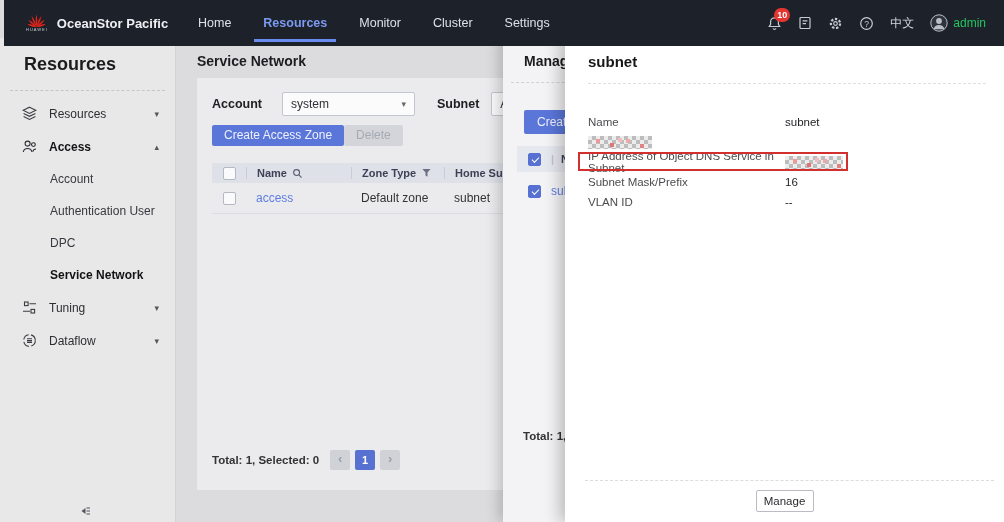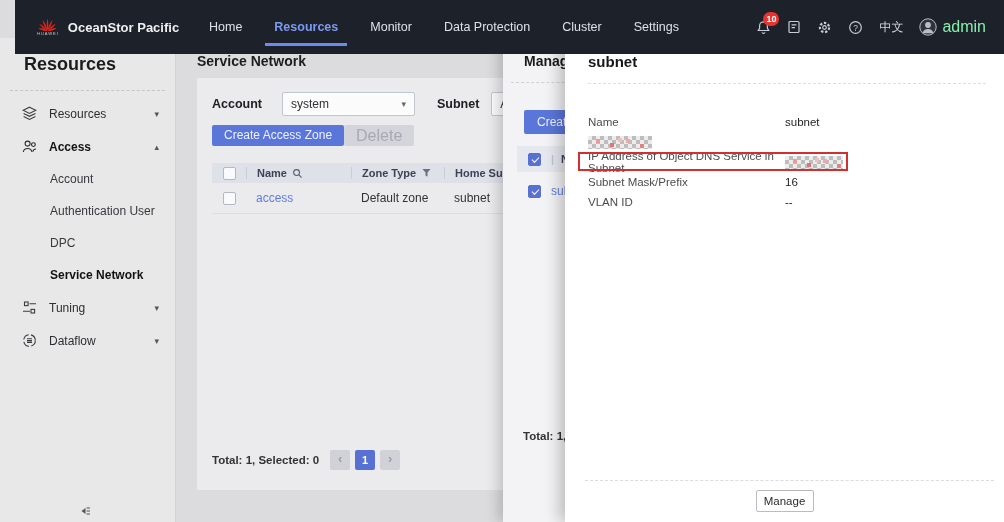--- a/index.html
+++ b/index.html
@@ -1,36 +1,36 @@
 <!DOCTYPE html>
 <html><head>
 <meta charset="utf-8">
 <style>
   * { margin:0; padding:0; box-sizing:border-box; }
   body { font-family:"Liberation Sans", sans-serif; }
   .screen { position:relative; width:1004px; height:522px; overflow:hidden; background:#dcdcdf; }
 
   
-  .navbar { position:absolute; top:0; left:15px; right:0; height:54px; background:#1d212a;
+  .navbar { position:absolute; top:0; left:4px; right:0; height:46px; background:#1d212a;
             display:flex; align-items:center; z-index:50; }
   .brand { display:flex; align-items:center; gap:9px; margin-left:22px; min-width:158px; }
   .logo-wrap { display:flex; flex-direction:column; align-items:center; line-height:1; }
   .logo-sub { font-size:4px; color:#c8ccd4; letter-spacing:1px; margin-top:1px; }
   .brand-name { font-size:13px; font-weight:600; color:#eef0f3; }
   .nav-items { display:flex; gap:32px; margin-left:14px; height:38px; }
   .nav-item { position:relative; font-size:12.5px; color:#dde1e8; line-height:38px; cursor:pointer; white-space:nowrap; }
   .nav-item.active { color:#7b9af0; font-weight:600; }
   .nav-item.active::after { content:""; position:absolute; left:-9px; right:-9px; bottom:0; height:3px; background:#6a8bef; }
   .nav-right { margin-left:auto; display:flex; align-items:center; gap:16px; margin-right:18px; }
   .nav-ic { position:relative; display:flex; align-items:flex-end; cursor:pointer; }
   .badge { position:absolute; top:-8px; left:7px; background:#e63430; color:#fff; font-size:9px;
            height:14px; min-width:15px; border-radius:8px; padding:0 3px; line-height:14px; text-align:center; font-weight:700; }
   .lang { font-size:12px; color:#d4d8de; cursor:pointer; }
   .user { display:flex; align-items:center; gap:5px; cursor:pointer; }
-  .user-name { font-size:16px; color:#86efac; }
+  .user-name { font-size:12px; color:#22c55e; }
 
   
   .sidebar { position:absolute; top:38px; left:0; width:176px; bottom:0; background:#e8e8e9; border-right:1px solid #d3d3d6; }
   .sidebar-title { font-size:18px; font-weight:700; color:#1c1c1e; margin:16px 0 0 24px; }
   .sb-divider { border-top:1px dashed #c6c6ca; margin:15px 10px 6px 10px; }
   .side-item { display:flex; align-items:center; height:33px; padding:0 16px 0 22px; font-size:12px; color:#2e2e33; cursor:pointer; }
   .side-item .lbl { margin-left:12px; }
   .side-item.bold .lbl { font-weight:700; color:#141416; }
   .chev { margin-left:auto; font-size:9px; color:#55555c; }
   .chev-down::after { content:"▾"; }
@@ -46,21 +46,21 @@
   .filter-row { position:absolute; left:15px; top:14px; display:flex; align-items:center; }
   .f-label { font-size:12.5px; font-weight:600; color:#202024; }
   .select { height:24px; background:#fbfbfc; border:1px solid #c2c6ce; border-radius:2px; display:flex;
             align-items:center; justify-content:space-between; padding:0 8px; font-size:12px; color:#303036; cursor:pointer; }
   .sel-account { width:133px; margin-left:20px; margin-right:22px; }
   .sel-subnet { width:130px; margin-left:12px; }
   .sel-chev { font-size:9px; color:#666; }
   .btn-row { position:absolute; left:15px; top:47px; display:flex; gap:0; }
   .btn-primary { height:21px; background:#5a76d8; color:#eef1fb; font-size:12px; border-radius:2px;
                  padding:0 12px; line-height:21px; cursor:pointer; }
-  .btn-disabled { height:21px; background:#d3d5da; color:#a6aab2; font-size:16px; border-radius:2px;
+  .btn-disabled { height:21px; background:#d3d5da; color:#a6aab2; font-size:12px; border-radius:2px;
                   padding:0 12px; line-height:21px; }
   .table { position:absolute; left:15px; top:85px; right:0; }
   .thead { display:flex; align-items:center; height:20px; background:#dfe1e9; font-size:11px; font-weight:600; color:#3f4256; }
   .trow { display:flex; align-items:center; height:31px; border-bottom:1px solid #dcdde2; font-size:12px; color:#333; }
   .col-check { width:34px; display:flex; justify-content:center; align-items:center; }
   .col-name { width:105px; padding-left:10px; border-left:1px solid #c9cdd8; display:flex; align-items:center; gap:5px; }
   .trow .col-name { border-left:none; }
   .col-zone { width:93px; padding-left:10px; border-left:1px solid #c9cdd8; display:flex; align-items:center; gap:5px; }
   .trow .col-zone { border-left:none; }
   .col-home { flex:1; padding-left:10px; border-left:1px solid #c9cdd8; display:flex; align-items:center; gap:5px; }
@@ -140,21 +140,20 @@
           </g>
         </svg>
         <span class="logo-sub">HUAWEI</span>
       </div>
       <span class="brand-name">OceanStor Pacific</span>
     </div>
     <nav class="nav-items">
       <span class="nav-item">Home</span>
       <span class="nav-item active">Resources</span>
       <span class="nav-item">Monitor</span>
-      <span class="nav-item">Data Protection</span>
       <span class="nav-item">Cluster</span>
       <span class="nav-item">Settings</span>
     </nav>
     <div class="nav-right">
       <span class="nav-ic">
         <svg width="15" height="15" viewBox="0 0 15 15" fill="none" stroke="#c7ccd5" stroke-width="1.2">
           <path d="M7.5 1.8 a3.9 3.9 0 0 1 3.9 3.9 v2.6 l1.3 2.2 H2.3 l1.3 -2.2 V5.7 A3.9 3.9 0 0 1 7.5 1.8 Z"></path>
           <path d="M6 12.4 a1.6 1.6 0 0 0 3 0"></path>
         </svg>
         <span class="badge">10</span>

